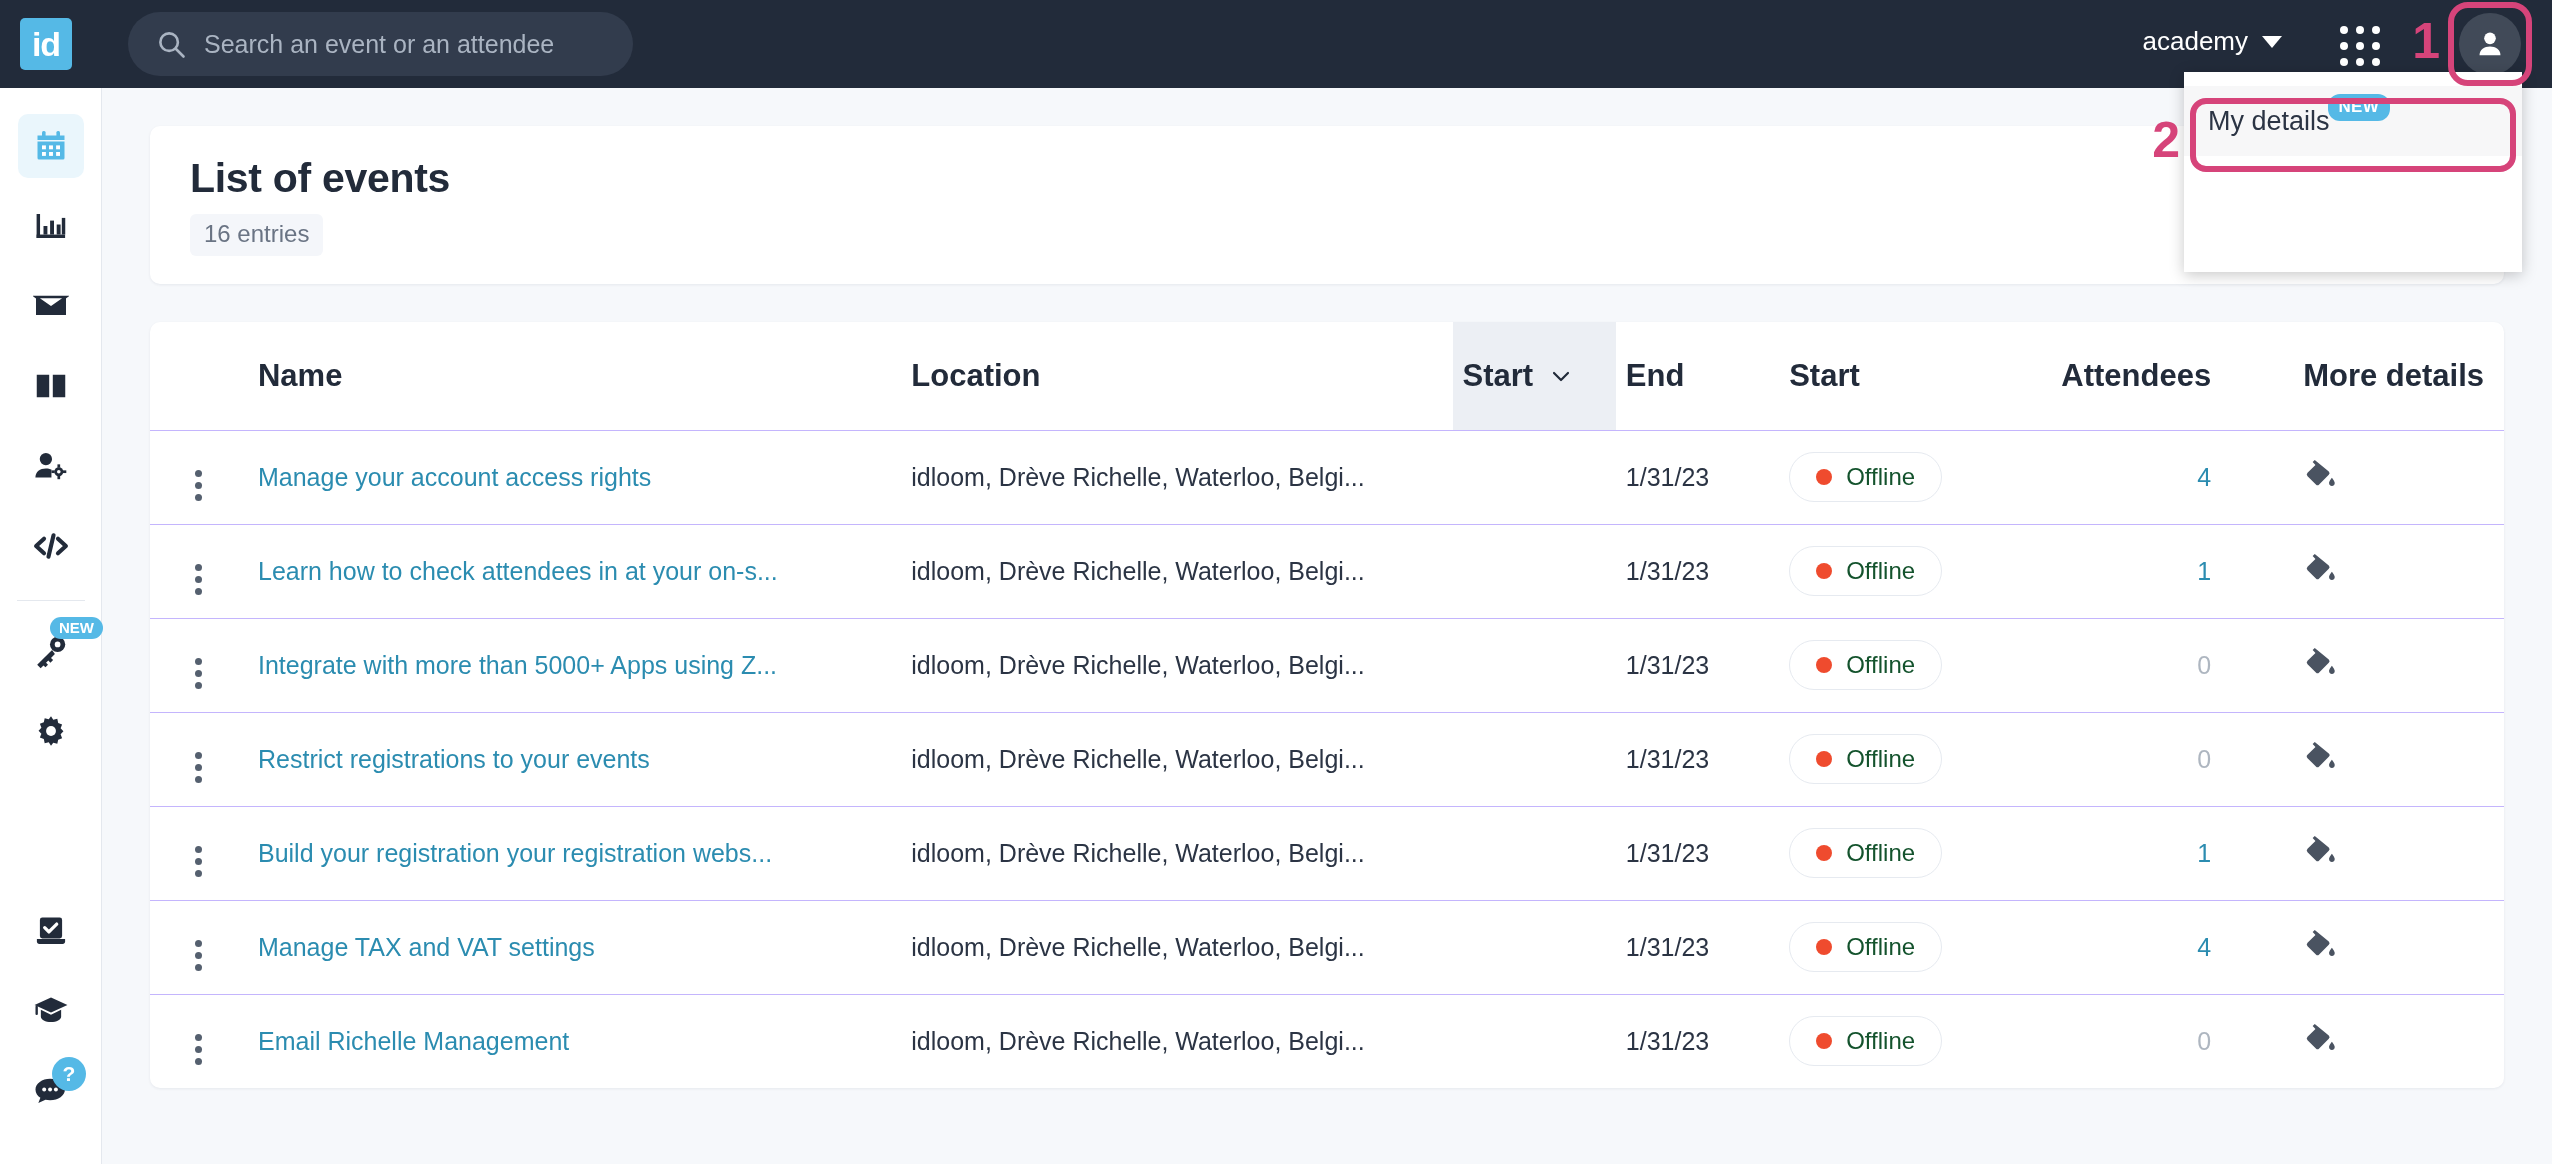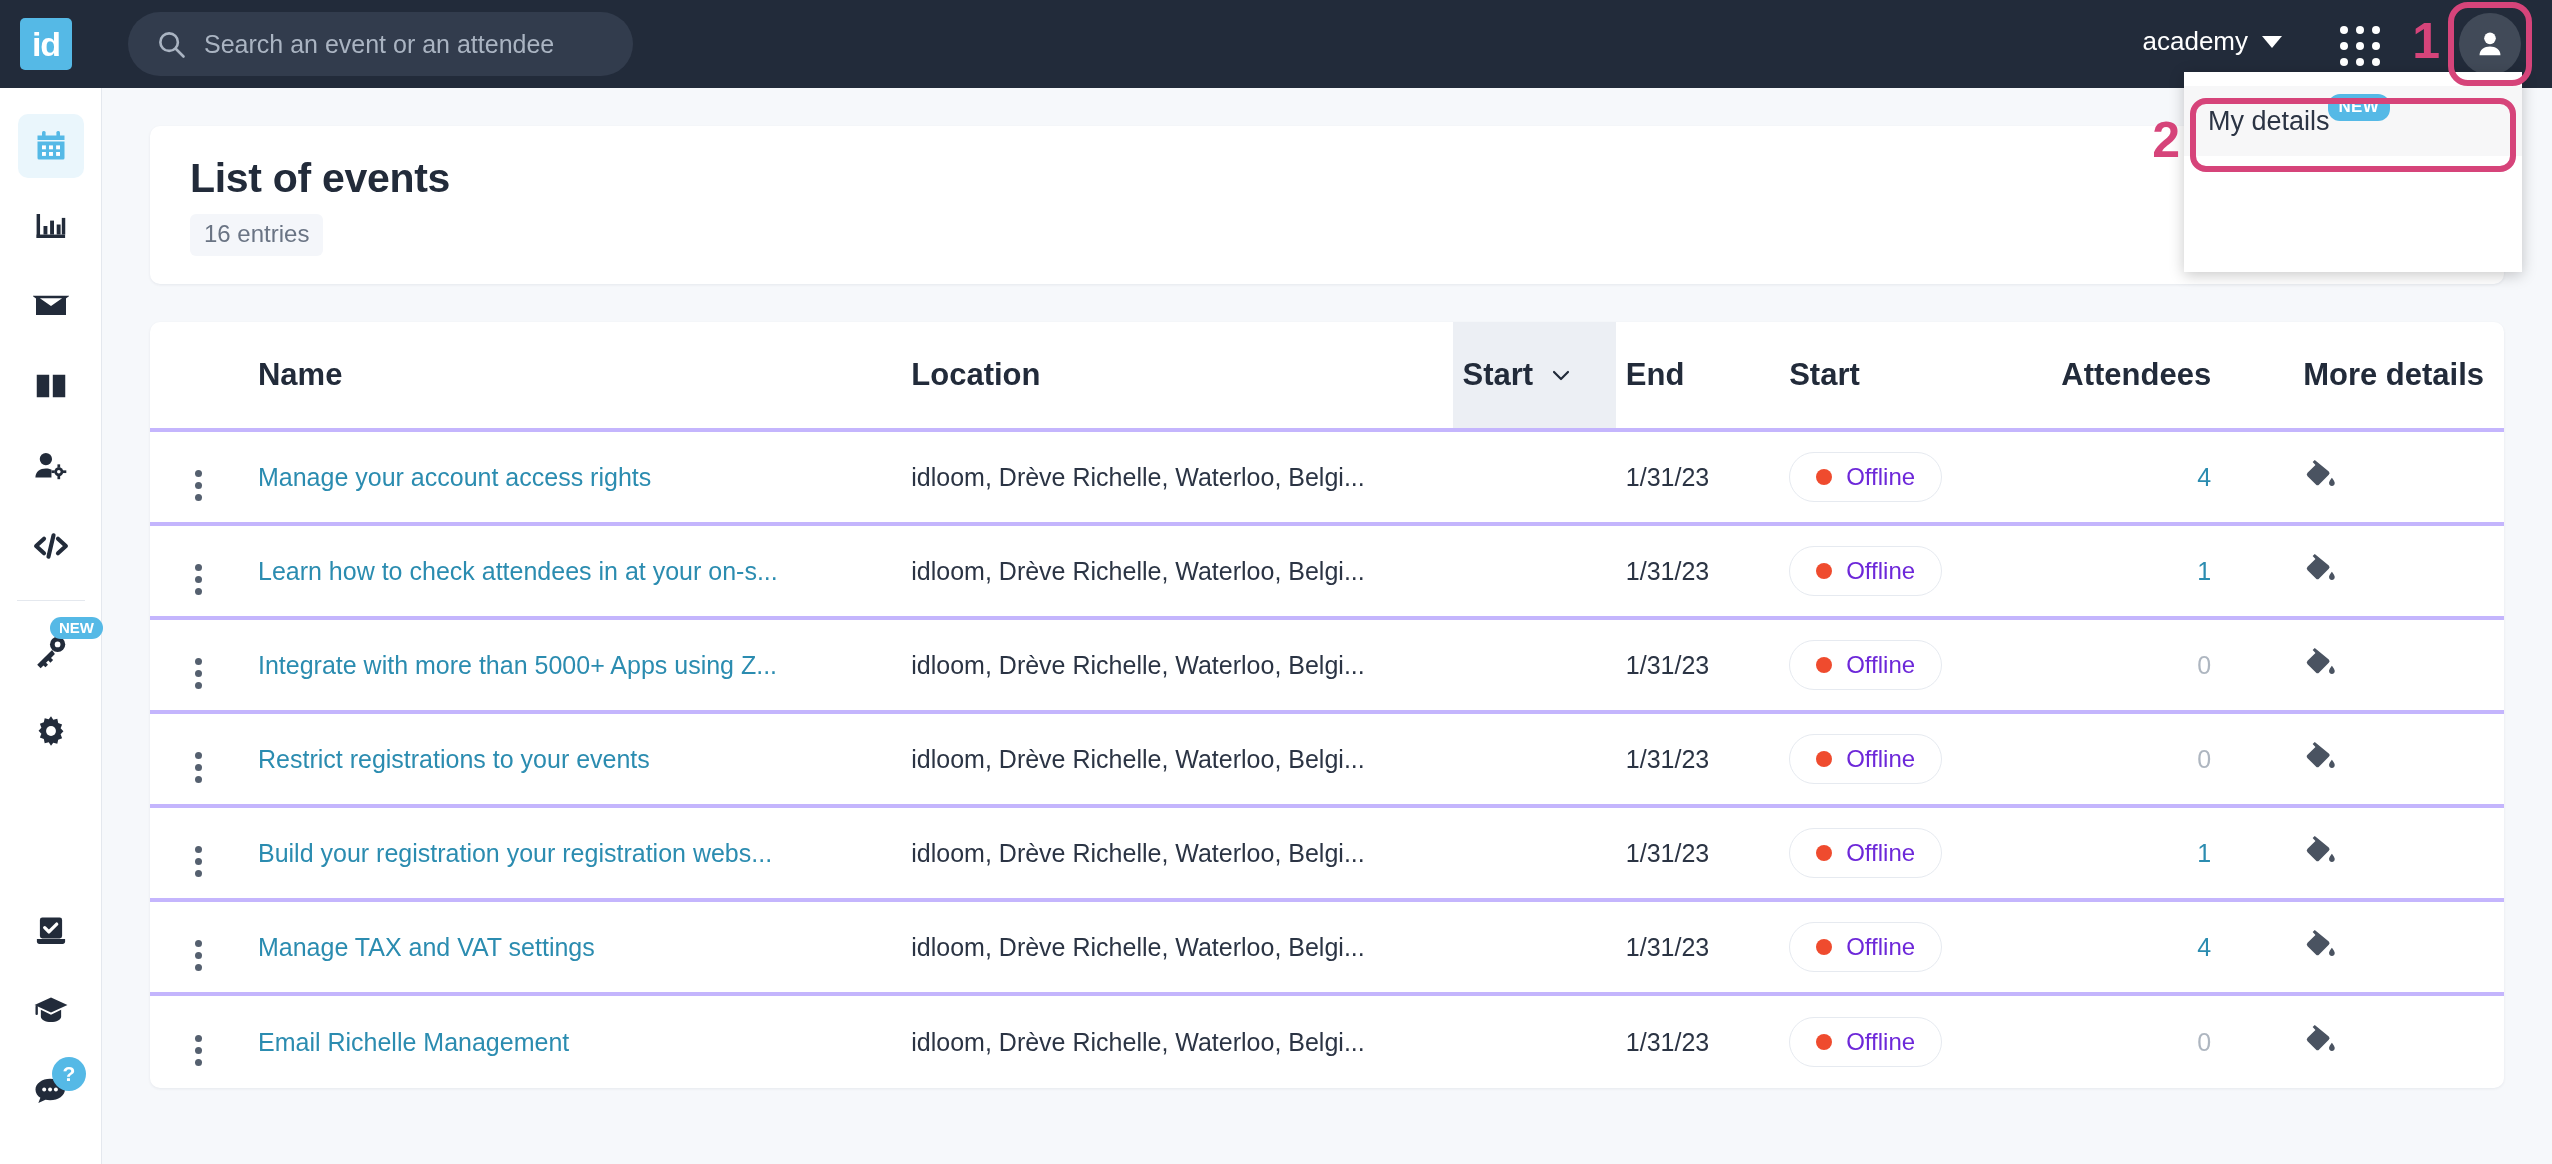--- a/index.html
+++ b/index.html
@@ -196,36 +196,36 @@
   thead th {
     text-align: left; font-size: 31px; font-weight: bold;
     color: #222b3a; height: 108px;
     padding: 0 10px; vertical-align: middle;
   }
   thead th.sorted { background: #eceff4; }
   .th-sort { display: flex; align-items: center; gap: 16px; }
   tbody td {
     font-size: 25px; color: #2b3444;
     height: 94px; padding: 0 10px;
-    border-top: 4px solid #c4b5fd;
+    border-top: 1px solid #c4b5fd;
     vertical-align: middle;
     overflow: hidden; white-space: nowrap; text-overflow: ellipsis;
   }
   .ev-name { color: #2b8cb0; cursor: pointer; }
   .dots-col { width: 96px; text-align: center; }
   .kebab {
     display: inline-flex; flex-direction: column; gap: 5px;
     cursor: pointer; align-items: center;
   }
   .kebab i { width: 7px; height: 7px; border-radius: 50%; background: #55606f; }
   .status-pill {
     display: inline-flex; align-items: center; gap: 14px;
     border: 1px solid #e6eaf0; border-radius: 26px;
     height: 50px; padding: 0 26px;
-    color: #6d28d9; font-size: 24px;
+    color: #14532d; font-size: 24px;
   }
   .status-pill .dot {
     width: 16px; height: 16px; border-radius: 50%; background: #ef4b2e;
   }
   .att { text-align: right; padding-right: 58px !important; }
   .att a { color: #2b8cb0; cursor: pointer; }
   .att .zero { color: #aeb6c0; }
   .more-col { padding-left: 34px !important; }
 
   .c-name { width: 640px; }

